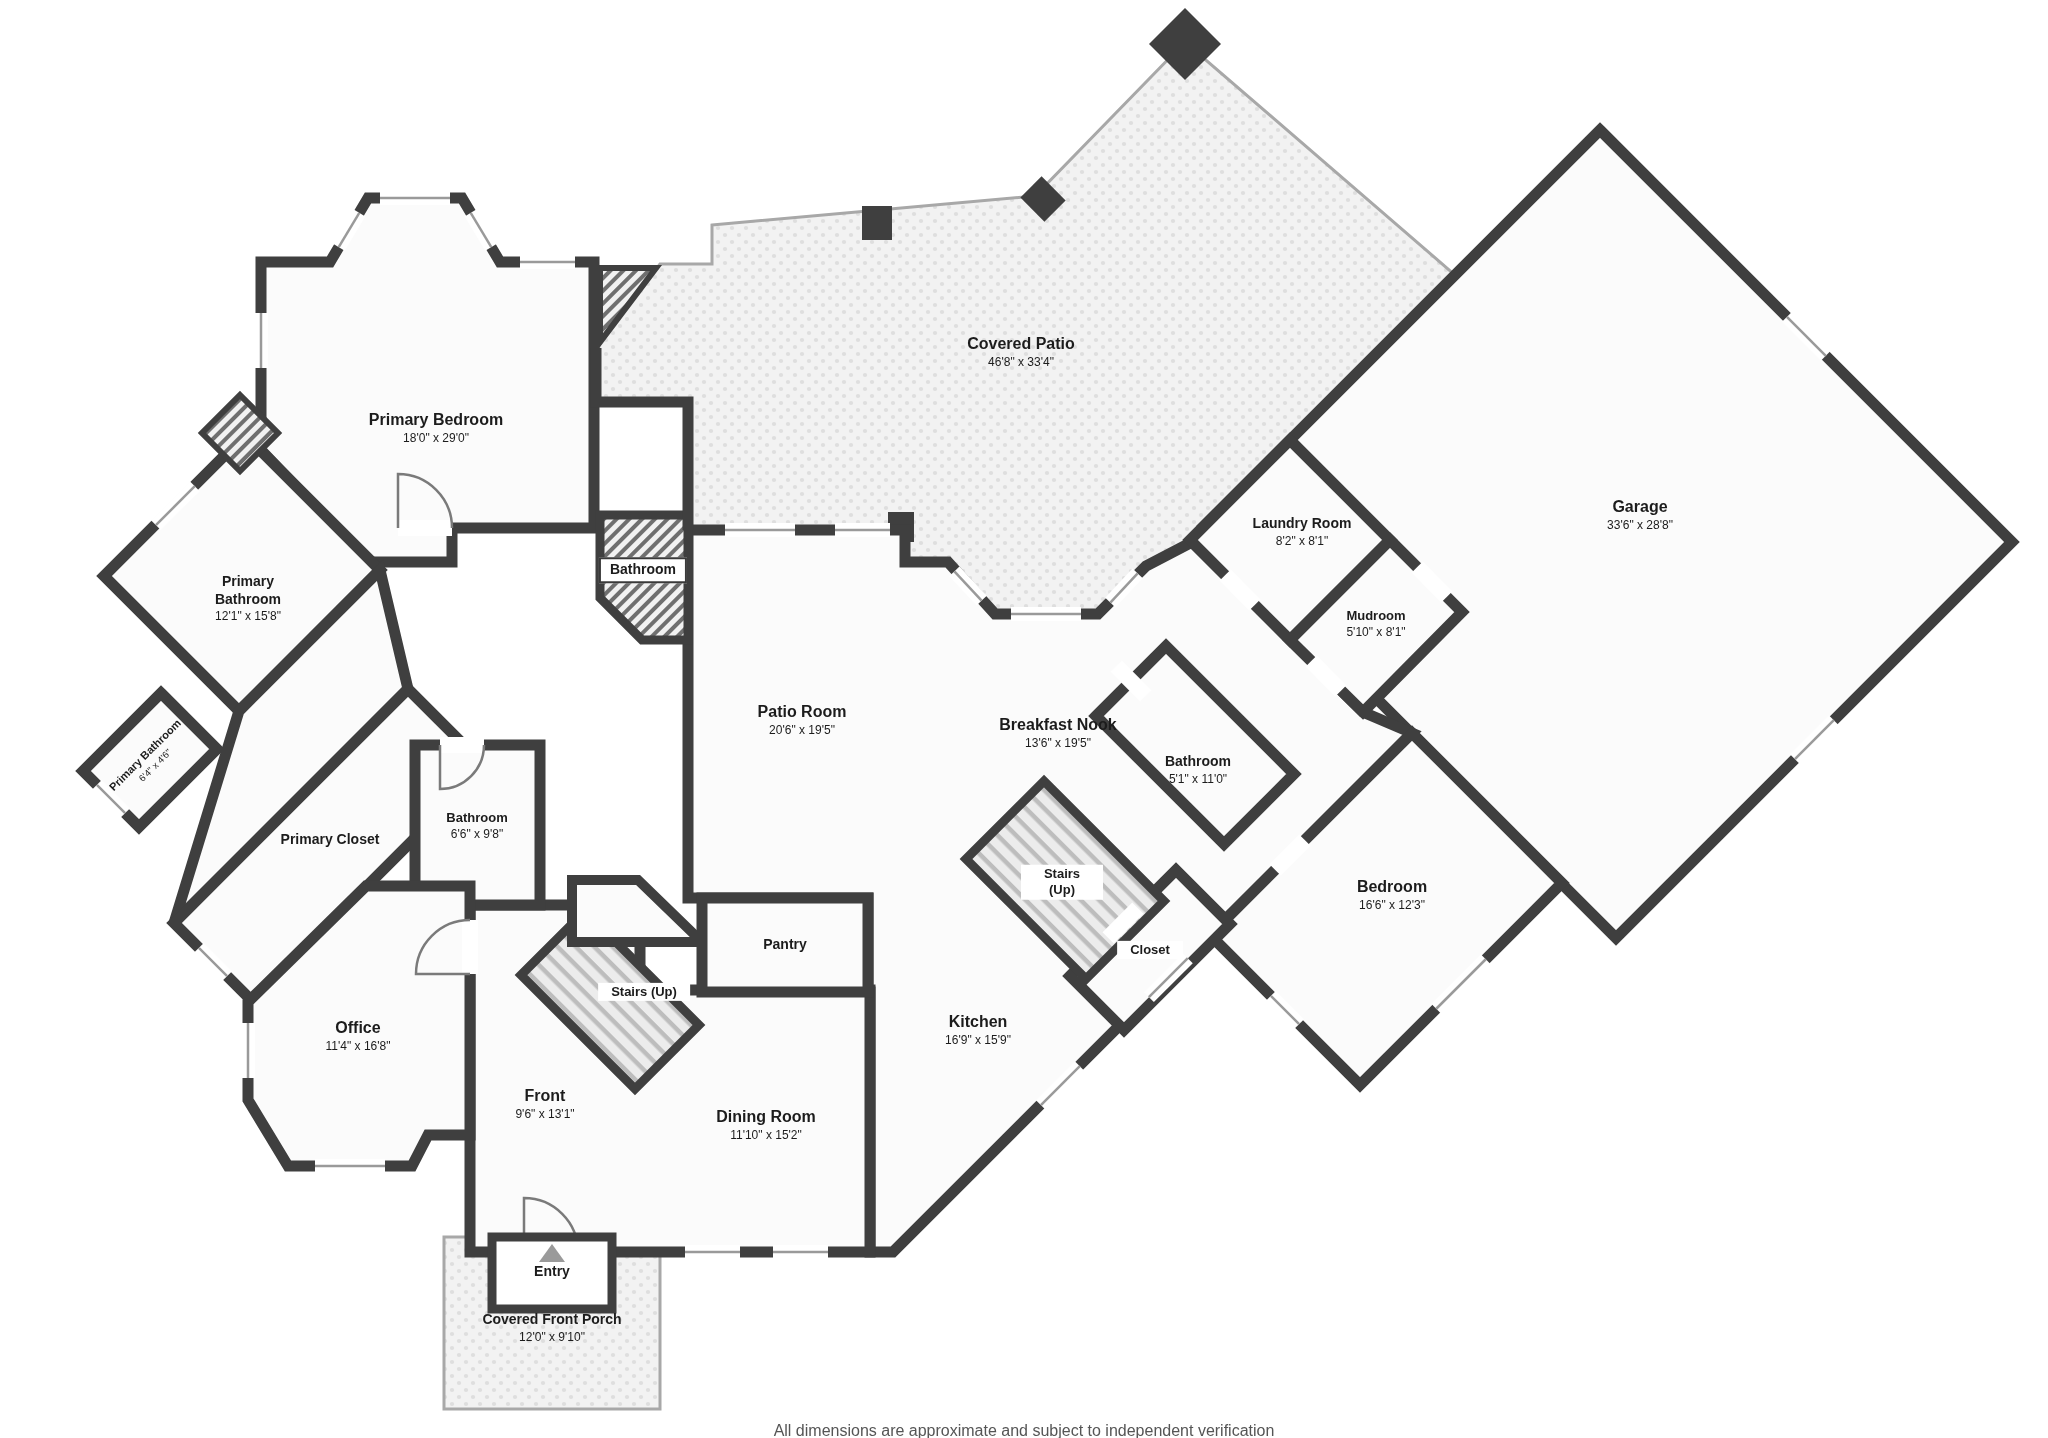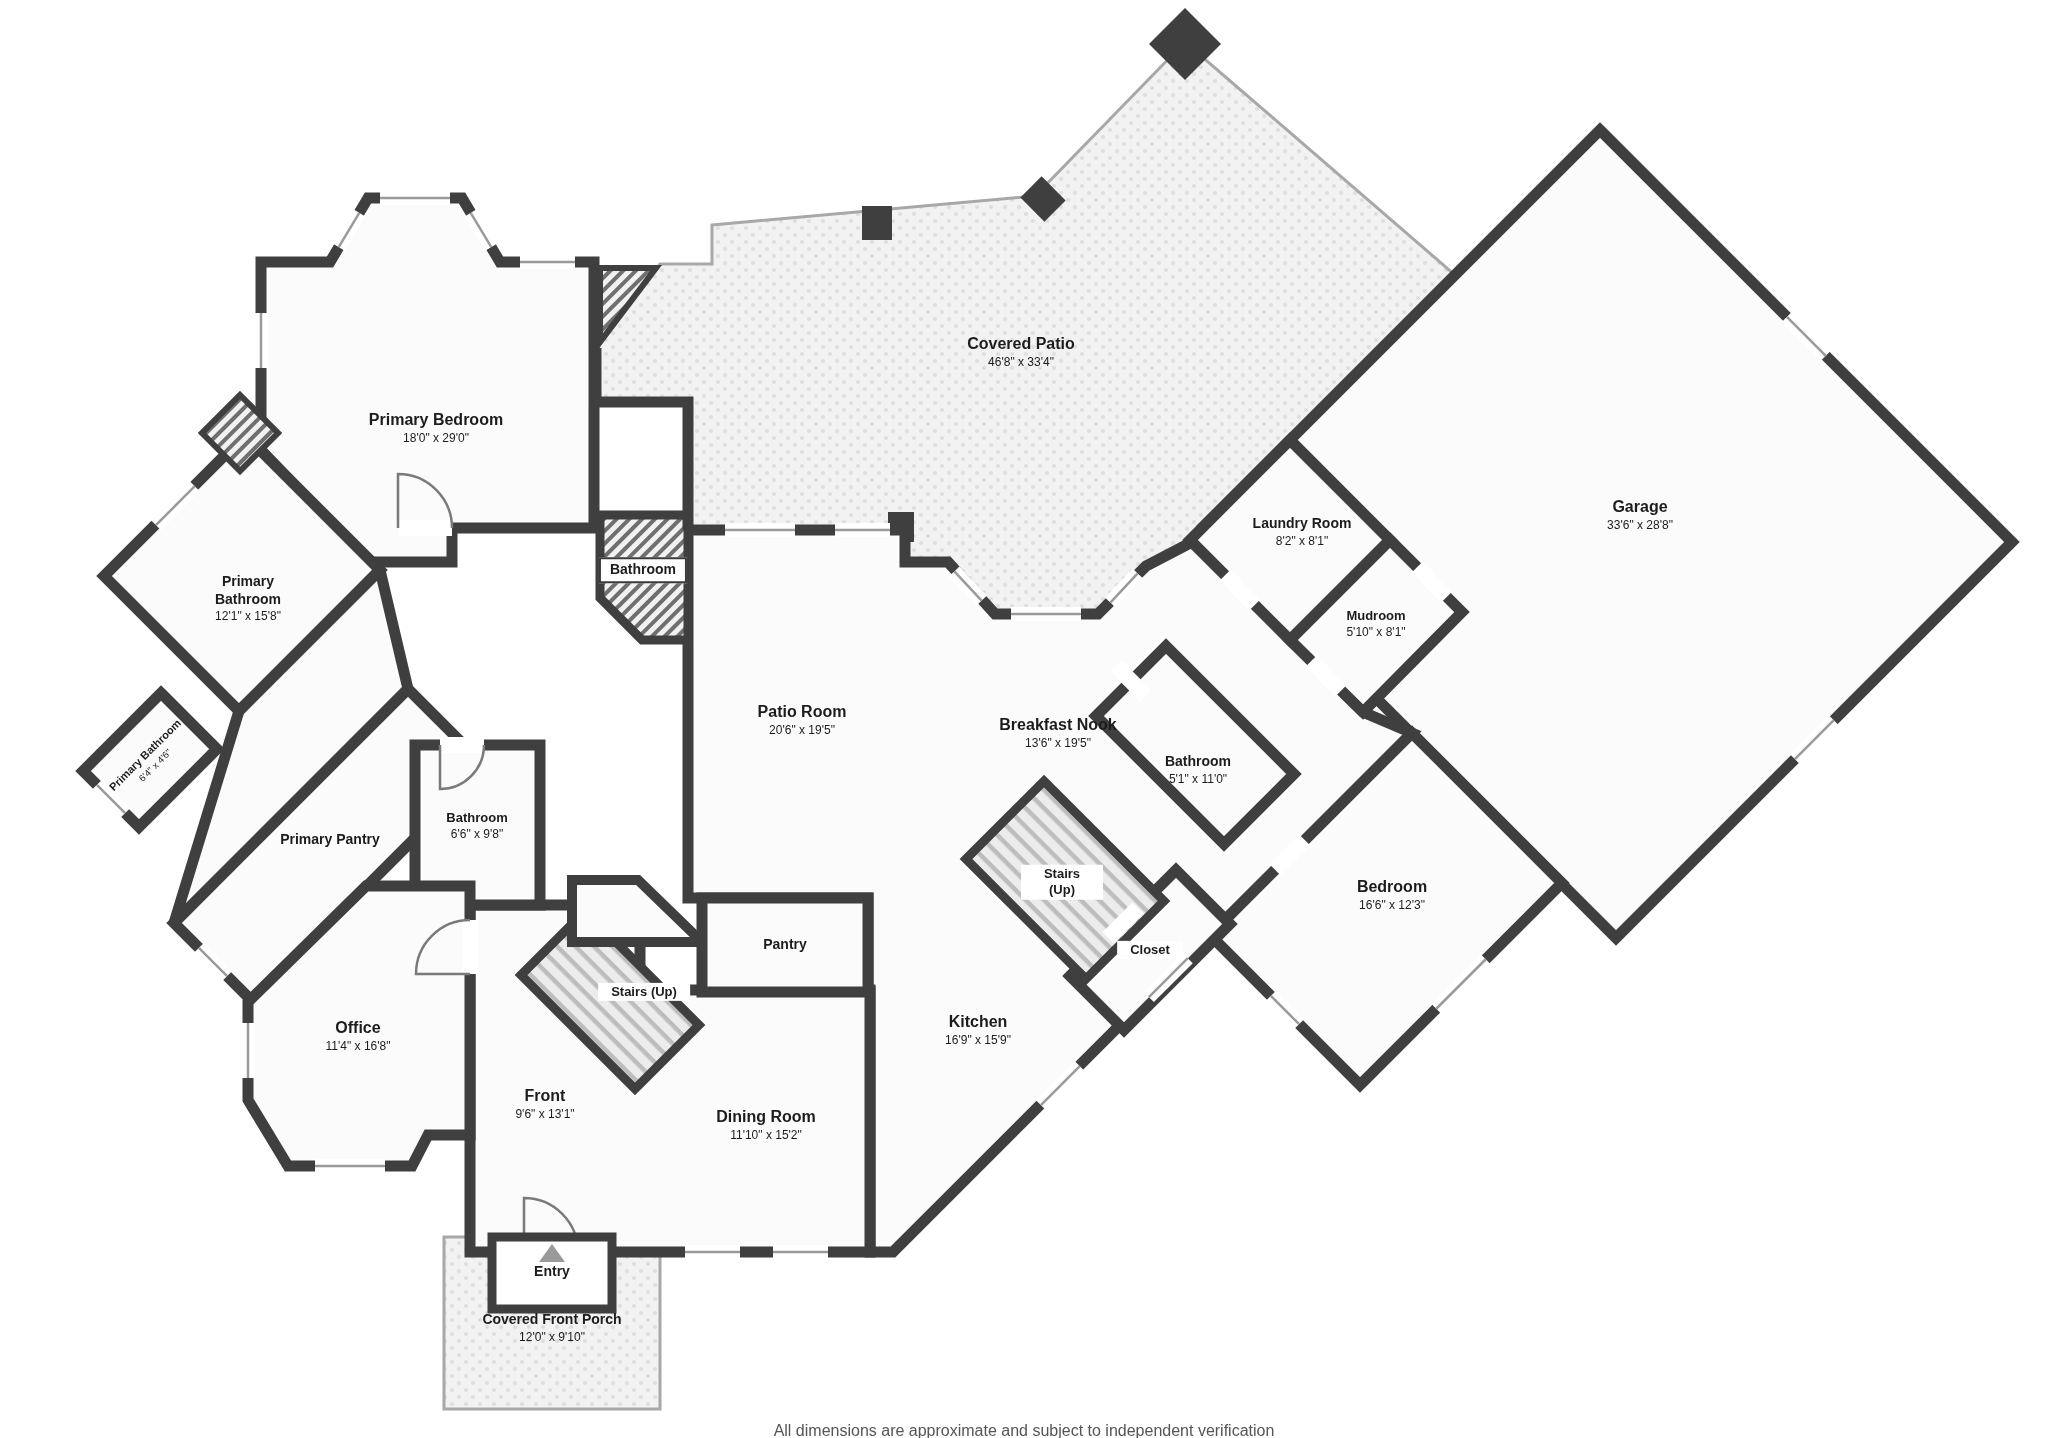--- a/index.html
+++ b/index.html
@@ -189,21 +189,21 @@
 </div>
 <div class="lbl" style="left:1198px;top:770px;">
   <div class="lbl-name" style="font-size:14px;">Bathroom</div>
   <div class="lbl-dims">5'1" x 11'0"</div>
 </div>
 <div class="lbl" style="left:1392px;top:895px;">
   <div class="lbl-name">Bedroom</div>
   <div class="lbl-dims">16'6" x 12'3"</div>
 </div>
 <div class="lbl" style="left:330px;top:840px;">
-  <div class="lbl-name" style="font-size:14px;">Primary Pantry</div>
+  <div class="lbl-name" style="font-size:14px;">Primary Closet</div>
 </div>
 <div class="lbl" style="left:477px;top:826px;">
   <div class="lbl-name" style="font-size:13px;">Bathroom</div>
   <div class="lbl-dims">6'6" x 9'8"</div>
 </div>
 <div class="lbl lbl--bg lbl--wrap2" style="left:1062px;top:882px;">
   <div class="lbl-name" style="font-size:13px;">Stairs (Up)</div>
 </div>
 <div class="lbl lbl--bg" style="left:1150px;top:950px;">
   <div class="lbl-name" style="font-size:13px;">Closet</div>

